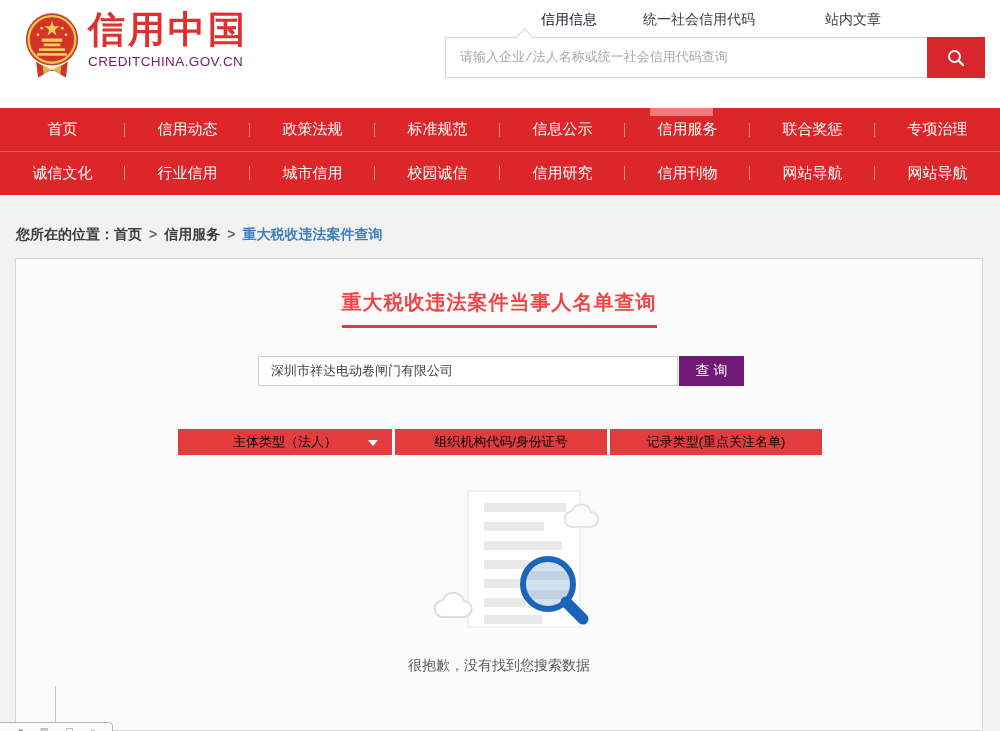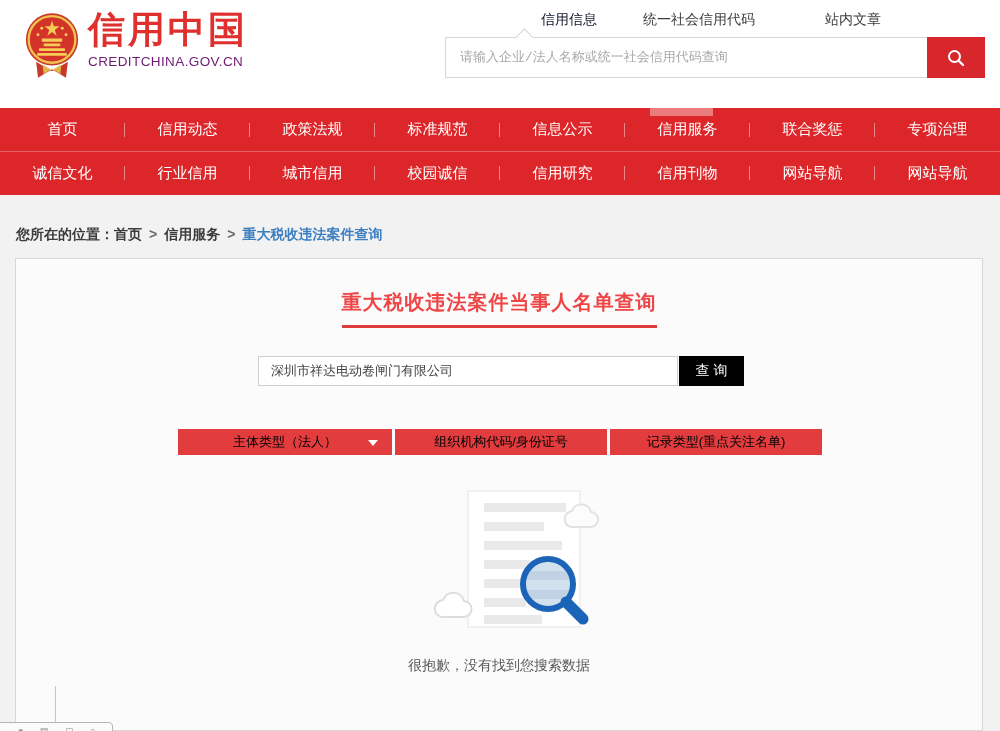--- a/index.html
+++ b/index.html
@@ -48,21 +48,21 @@
   
   .content-box { position:absolute; left:15px; top:258px; width:968px; height:473px;
         background:#fbfbfb; border:1px solid #d8d8d8; }
   .page-title-wrap { position:absolute; left:0; top:30px; width:100%; text-align:center; }
   .page-title { display:inline-block; font-size:20px; font-weight:bold; color:#ef4546;
         letter-spacing:1px; padding-bottom:9px; border-bottom:3px solid #e23b3d; }
 
   .query-row { position:absolute; left:242px; top:97px; display:flex; }
   .query-input { width:420px; height:30px; border:1px solid #cfcfcf; background:#fff;
         padding:0 12px; font-size:13px; color:#444; outline:none; font-family:inherit; }
-  .query-btn { width:65px; height:30px; margin-left:1px; background:#000000; color:#fff;
+  .query-btn { width:65px; height:30px; margin-left:1px; background:#701a75; color:#fff;
         border:none; font-size:14px; cursor:pointer; font-family:inherit; }
 
   .filter-row { position:absolute; left:162px; top:170px; display:flex; }
   .filter-cell { position:relative; height:26px; background:#e23c3e; color:#000000; font-size:13px;
         display:flex; align-items:center; justify-content:center; cursor:pointer; }
   .filter-1 { width:214px; margin-right:3px; }
   .filter-2 { width:212px; margin-right:3px; }
   .filter-3 { width:212px; }
   .filter-caret { position:absolute; right:14px; top:11px; width:0; height:0;
         border-left:5px solid transparent; border-right:5px solid transparent;

